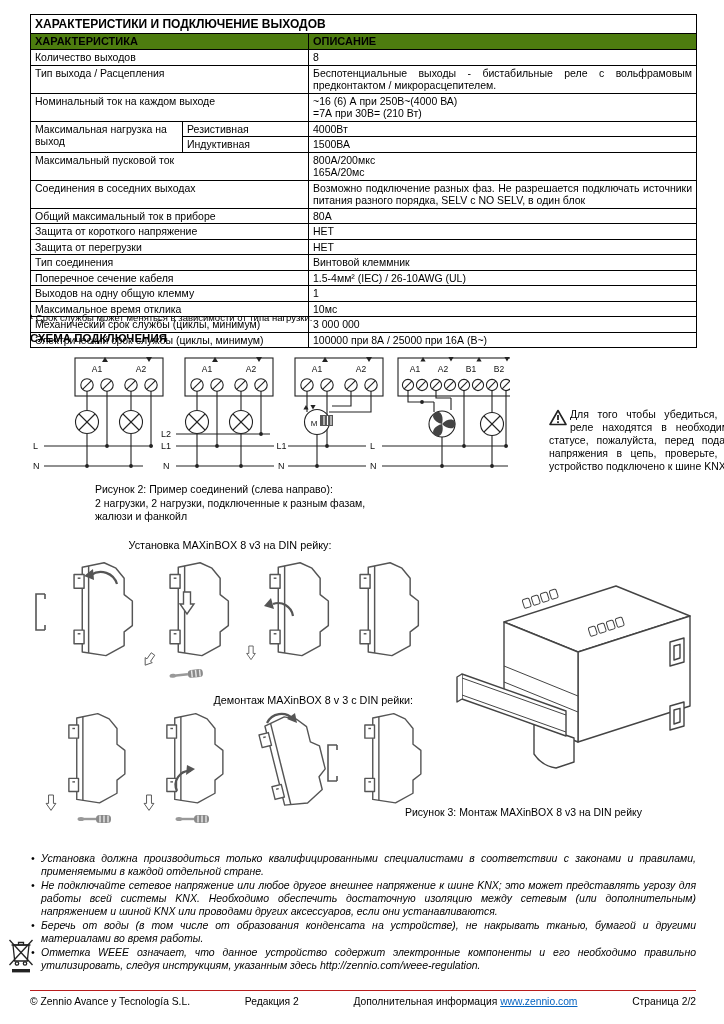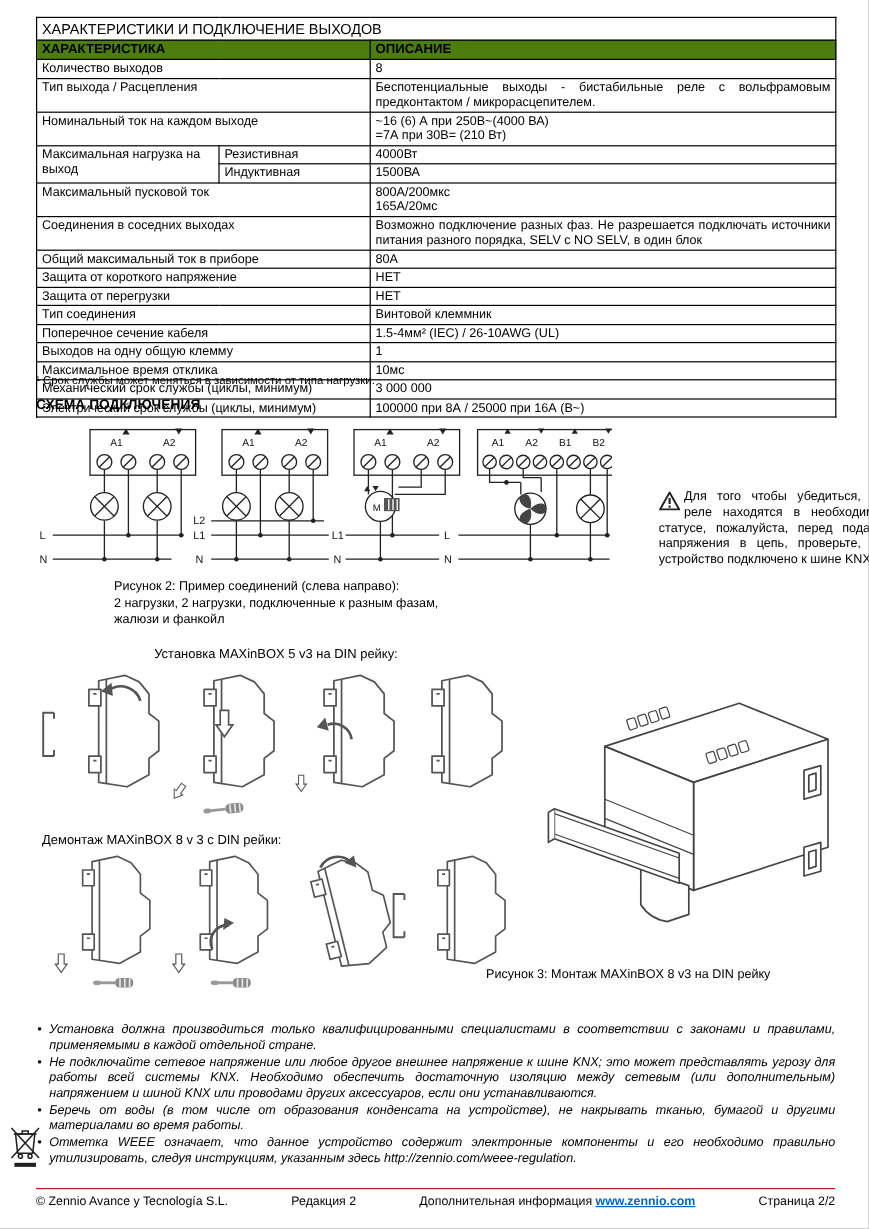--- a/index.html
+++ b/index.html
@@ -2,49 +2,49 @@
 <html><head>
 <meta charset="utf-8">
 <style>
   html,body{margin:0;padding:0;background:#888;}
   .page{position:relative;width:724px;height:1024px;background:#fff;margin:0 auto;
         font-family:"Liberation Sans",sans-serif;color:#000;overflow:hidden;}
   
   table.spec{position:absolute;left:30px;top:14px;width:666px;border-collapse:collapse;
              font-size:10.5px;line-height:12.5px;table-layout:fixed;}
   .spec td,.spec th{border:1px solid #000;padding:1px 4px;vertical-align:top;text-align:left;}
-  .spec .title-row th{font-size:12px;font-weight:normal;padding:2.5px 4px;background:#fff;}
+  .spec .title-row th{font-size:12px;font-weight:bold;padding:2.5px 4px;background:#fff;}
   .spec .head-row th{background:#4d7c0f;font-size:11px;font-weight:bold;padding:1.5px 4px;}
   .spec .c2{white-space:pre-line;text-align:justify;}
   .footnote{position:absolute;left:30px;top:312px;font-size:9.5px;}
   
   .schema-title{position:absolute;left:30px;top:332px;font-size:11.5px;font-weight:bold;}
   .schema-svg{position:absolute;left:30px;top:354px;}
   .warn-note{position:absolute;left:505px;top:408px;width:193px;font-size:10.5px;line-height:13px;text-align:justify;padding-left:44px;}
   .warn-note .tri{float:left;margin:1px 3px 0 0;}
   .fig2{position:absolute;left:95px;top:483px;font-size:10.5px;line-height:13.5px;white-space:pre-line;}
   
   .install-title{position:absolute;left:35px;top:539px;width:390px;text-align:center;font-size:10.8px;}
   .install-svg{position:absolute;left:35px;top:554px;}
-  .demount-title{position:absolute;left:35px;top:694px;width:390px;text-align:left;font-size:10.8px;}
+  .demount-title{position:absolute;left:23px;top:694px;width:390px;text-align:right;font-size:10.8px;}
   .demount-svg{position:absolute;left:35px;top:709px;}
   .device-svg{position:absolute;left:438px;top:556px;}
   .fig3{position:absolute;left:405px;top:806px;font-size:10.5px;}
   
   .safety-head{position:absolute;left:13px;top:832px;display:flex;align-items:center;gap:6px;}
   .safety-head .t{font-size:11.5px;font-weight:bold;}
   ul.safety{position:absolute;left:30px;top:852px;width:666px;margin:0;padding:0;list-style:none;font-style:italic;}
   ul.safety li{position:relative;padding-left:11px;font-size:10.5px;line-height:13px;
                text-align:justify;margin-bottom:1px;}
   ul.safety li::before{content:"•";position:absolute;left:1px;top:0;}
   .weee{position:absolute;left:8px;top:936px;}
   
   .footer{position:absolute;left:30px;top:990px;width:666px;border-top:1px solid #b91c1c;
           padding-top:5px;display:flex;justify-content:space-between;font-size:10.3px;}
-  .footer a{color:#0563C1;text-decoration:underline;font-weight:bold;}
+  .footer a{color:#0563C1;text-decoration:underline;}
   svg text{font-family:"Liberation Sans",sans-serif;fill:#111;}
 </style>
 </head>
 <body>
 
 <div class="page">
 
   <svg width="0" height="0" style="position:absolute">
     <defs>
       <g id="screw">
@@ -310,21 +310,21 @@
     <svg class="tri" width="18" height="17" viewBox="0 0 18 17">
         <use href="#warn"></use>
       </svg>
     <span>Для того чтобы убедиться, что реле находятся в необходимом статусе, пожалуйста, перед подачей напряжения в цепь, проверьте, что устройство подключено к шине KNX</span>
   </div>
 
   <div class="fig2">Рисунок 2: Пример соединений (слева направо):
 2 нагрузки, 2 нагрузки, подключенные к разным фазам,
 жалюзи и фанкойл</div>
 
-  <div class="install-title">Установка MAXinBOX 5 v3 на DIN рейку:</div>
+  <div class="install-title">Установка MAXinBOX 8 v3 на DIN рейку:</div>
 
   <svg class="install-svg" width="390" height="135" viewBox="0 0 390 135">
     <g>
       <use href="#rail" x="0" y="40"></use>
       <use href="#prof" x="14" y="6" width="92" height="102"></use>
       <path d="M82,30 A17,17 0 0 0 56,21" fill="none" stroke="#555" stroke-width="2.2"></path>
       <path d="M58,15 l-9,7 l10,4 z" fill="#555"></path>
     </g>
     <g>
       <use href="#prof" x="110" y="6" width="92" height="102"></use>

